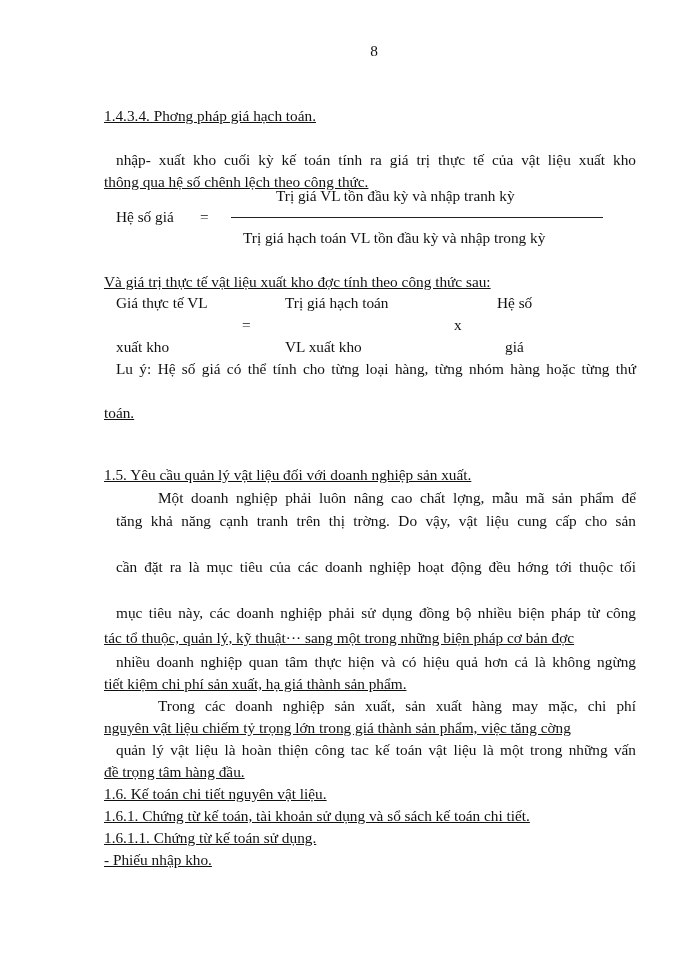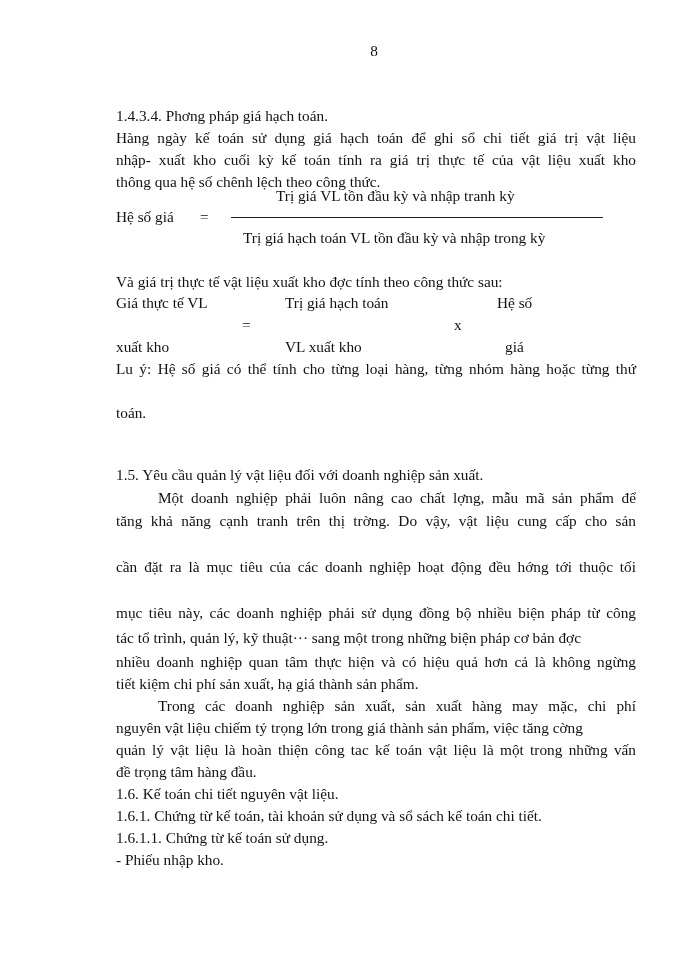--- a/index.html
+++ b/index.html
@@ -26,23 +26,24 @@
       top: 42px;
       left: 0;
       width: 700px;
       text-align: center;
       padding-left: 48px;
       box-sizing: border-box;
       font-size: 15.3px;
     }
     .line {
       position: absolute;
-      left: 116px;
+      left: 104px;
       white-space: nowrap;
       line-height: 20px;
+      text-decoration: underline;
     }
     .just {
       position: absolute;
       left: 116px;
       width: 520px;
       text-align: justify;
       text-align-last: justify;
       white-space: nowrap;
       line-height: 20px;
     }
@@ -61,21 +62,20 @@
     }
   </style>
 </head>
 <body>
 
 <div class="page">
 
   <div class="pnum">8</div>
 
   <div class="line" style="top:106px">1.4.3.4. Phơng   pháp giá hạch toán.</div>
-  <div class="just" style="top:128px">Hàng ngày kế toán sử dụng giá hạch toán để ghi sổ chi tiết giá trị vật liệu</div>
   <div class="just" style="top:150px">nhập- xuất kho cuối kỳ kế toán tính ra giá trị thực tế của vật liệu xuất kho</div>
   <div class="line" style="top:172px">thông qua hệ số chênh lệch theo công thức.</div>
 
   <div>
     <div class="abs" style="left:276px; top:186px">Trị giá VL tồn đầu kỳ và nhập tranh kỳ</div>
     <div class="abs" style="left:116px; top:207px">Hệ số giá</div>
     <div class="abs" style="left:200px; top:207px">=</div>
     <div class="frac-rule"></div>
     <div class="abs" style="left:243px; top:228px">Trị giá hạch toán VL tồn đầu kỳ và nhập trong kỳ</div>
   </div>
@@ -93,21 +93,21 @@
   </div>
 
   <div class="just" style="top:359px">Lu   ý: Hệ số giá có thể tính cho từng loại hàng, từng nhóm hàng hoặc từng thứ</div>
   <div class="line" style="top:403px">toán.</div>
 
   <div class="line" style="top:465px">1.5. Yêu cầu quản lý vật liệu đối với doanh nghiệp sản xuất.</div>
   <div class="just" style="top:488px; left:158px; width:478px">Một doanh nghiệp phải luôn nâng cao chất lợng,   mẫu mã sản phẩm để</div>
   <div class="just" style="top:511px">tăng khả năng cạnh tranh trên thị trờng.   Do vậy, vật liệu cung cấp cho sản</div>
   <div class="just" style="top:557px">cần đặt ra là mục tiêu của các doanh nghiệp hoạt động đều hớng   tới thuộc tối</div>
   <div class="just" style="top:603px">mục tiêu này, các doanh nghiệp phải sử dụng đồng bộ nhiều biện pháp từ công</div>
-  <div class="line" style="top:628px">tác tổ trình, quản lý, kỹ thuật··· sang một trong những biện pháp cơ bản đợc</div>
+  <div class="line" style="top:628px">tác tổ thuộc, quản lý, kỹ thuật··· sang một trong những biện pháp cơ bản đợc</div>
   <div class="just" style="top:652px">nhiều doanh nghiệp quan tâm thực hiện và có hiệu quả hơn cả là không ngừng</div>
   <div class="line" style="top:674px">tiết kiệm chi phí sản xuất, hạ giá thành sản phẩm.</div>
 
   <div class="just" style="top:696px; left:158px; width:478px">Trong các doanh nghiệp sản xuất, sản xuất hàng may mặc, chi phí</div>
   <div class="line" style="top:718px">nguyên vật liệu chiếm tỷ trọng lớn trong giá thành sản phẩm, việc tăng cờng</div>
   <div class="just" style="top:740px">quản lý vật liệu là hoàn thiện công tac kế toán vật liệu là một trong những vấn</div>
   <div class="line" style="top:762px">đề trọng tâm hàng đầu.</div>
 
   <div class="line" style="top:784px">1.6. Kế toán chi tiết nguyên vật liệu.</div>
   <div class="line" style="top:806px">1.6.1. Chứng từ kế toán, tài khoản sử dụng và sổ sách kế toán chi tiết.</div>

